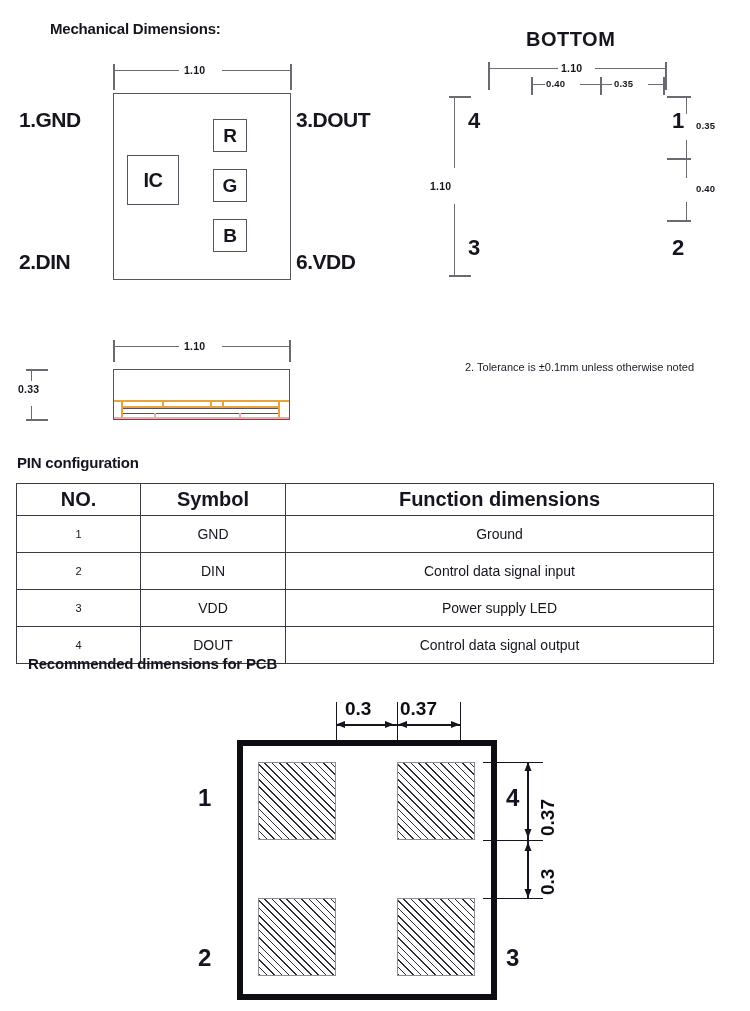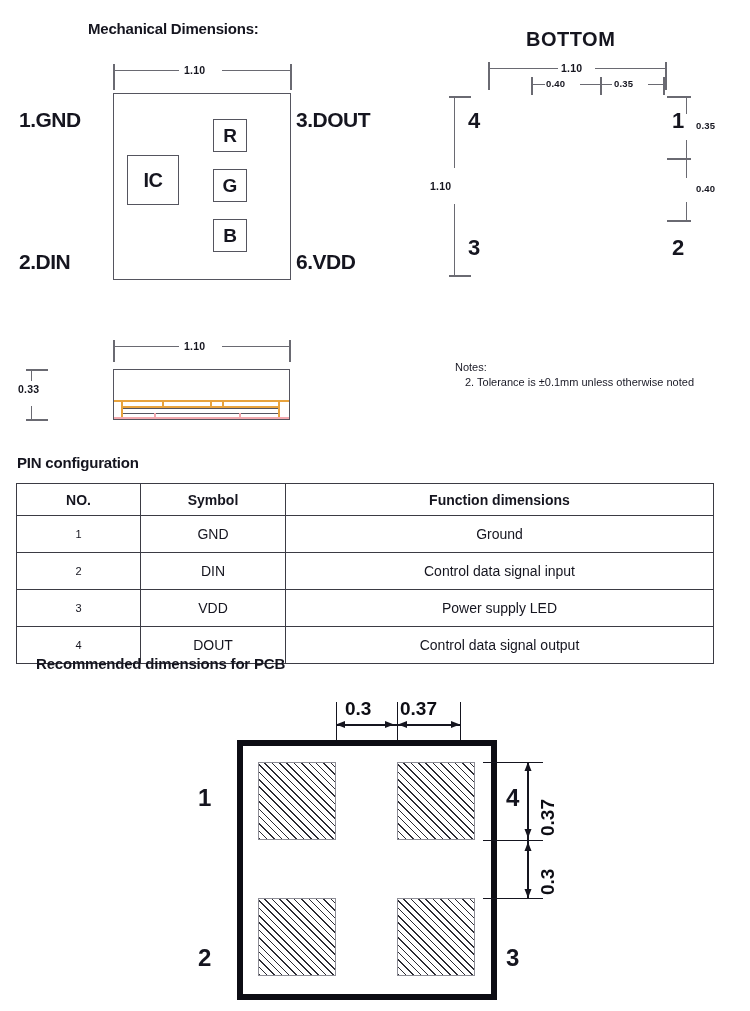--- a/index.html
+++ b/index.html
@@ -131,21 +131,21 @@
   }
   #pin-table th, #pin-table td {
     border: 1.4px solid #3b3b44;
     text-align: center;
     color: #15151f;
     padding: 0;
   }
   #pin-table th {
     height: 31px;
     font-weight: bold;
-    font-size: 14px;
+    font-size: 20px;
   }
   #pin-table td { height: 36px; font-size: 14px; }
   #pin-table td.c-no { font-size: 11px; }
   .col-no { width: 124px; }
   .col-sym { width: 145px; }
 
   
   #pcb-outline {
     border: 6px solid #0d0d14;
     box-sizing: border-box;
@@ -160,21 +160,21 @@
       #2b2b33 0px, #2b2b33 1.1px,
       #ffffff 1.1px, #ffffff 5.2px
     );
   }
   .thin-black-h { position: absolute; background: #15151f; height: 1.3px; }
   .thin-black-v { position: absolute; background: #15151f; width: 1.3px; }
 </style>
 </head>
 <body>
 
-<div class="abs sec-title" style="left:50px; top:20px;margin-left:38px;">Mechanical Dimensions:</div>
+<div class="abs sec-title" style="left:50px; top:20px;">Mechanical Dimensions:</div>
 
 <div class="abs" style="left:0; top:0; width:420px; height:300px;">
 
   <div class="abs dtick-v" style="left:113px; top:64px; height:26px;"></div>
   <div class="abs dtick-v" style="left:290px; top:64px; height:26px;"></div>
   <div class="abs dline-h" style="left:113px; top:70px; width:66px;"></div>
   <div class="abs dline-h" style="left:222px; top:70px; width:69px;"></div>
   <div class="abs dim-txt" style="left:184px; top:64px;">1.10</div>
 
   <div class="abs" id="pkg-body" style="left:113px; top:93px; width:178px; height:187px;"></div>
@@ -261,21 +261,20 @@
     <div class="darkline" style="left:9px; top:38px; width:155px; height:1.4px;"></div>
     <div class="darkline" style="left:9px; top:43px; width:155px; height:1.4px;"></div>
 
     <div class="pinkline" style="left:0; top:47px; width:175px; height:1.8px;"></div>
     <div class="pinkline" style="left:40px; top:43px; width:1.6px; height:5px;"></div>
     <div class="pinkline" style="left:125px; top:43px; width:1.6px; height:5px;"></div>
   </div>
 </div>
 
 <div class="abs" style="left:455px; top:360px;">
-  <div class="notes-txt">Notes:</div>
   <div class="notes-txt" style="margin-left:10px;">2. Tolerance is ±0.1mm unless otherwise noted</div>
 </div>
 
 <div class="abs sec-title" style="left:17px; top:454px;">PIN configuration</div>
 
 <div class="abs" style="left:16px; top:483px;">
   <table id="pin-table">
     <colgroup>
       <col class="col-no">
         <col class="col-sym">
@@ -306,21 +305,21 @@
       </tr>
       <tr>
         <td class="c-no">4</td>
         <td>DOUT</td>
         <td>Control data signal output</td>
       </tr>
     </tbody>
   </table>
 </div>
 
-<div class="abs sec-title" style="left:28px; top:655px;margin-left:8px;">Recommended dimensions for PCB</div>
+<div class="abs sec-title" style="left:28px; top:655px;">Recommended dimensions for PCB</div>
 
 <div class="abs" style="left:0; top:680px; width:750px; height:331px;">
 
   <div class="thin-black-v" style="left:336px; top:22px; height:64px;"></div>
   <div class="thin-black-v" style="left:397px; top:22px; height:64px;"></div>
   <div class="thin-black-v" style="left:460px; top:22px; height:64px;"></div>
 
   <div class="thin-black-h" style="left:336px; top:44px; width:61px; height:1.6px;"></div>
   <div class="thin-black-h" style="left:397px; top:44px; width:63px; height:1.6px;"></div>
   <svg width="140" height="14" style="position:absolute; left:333px; top:38px;">

